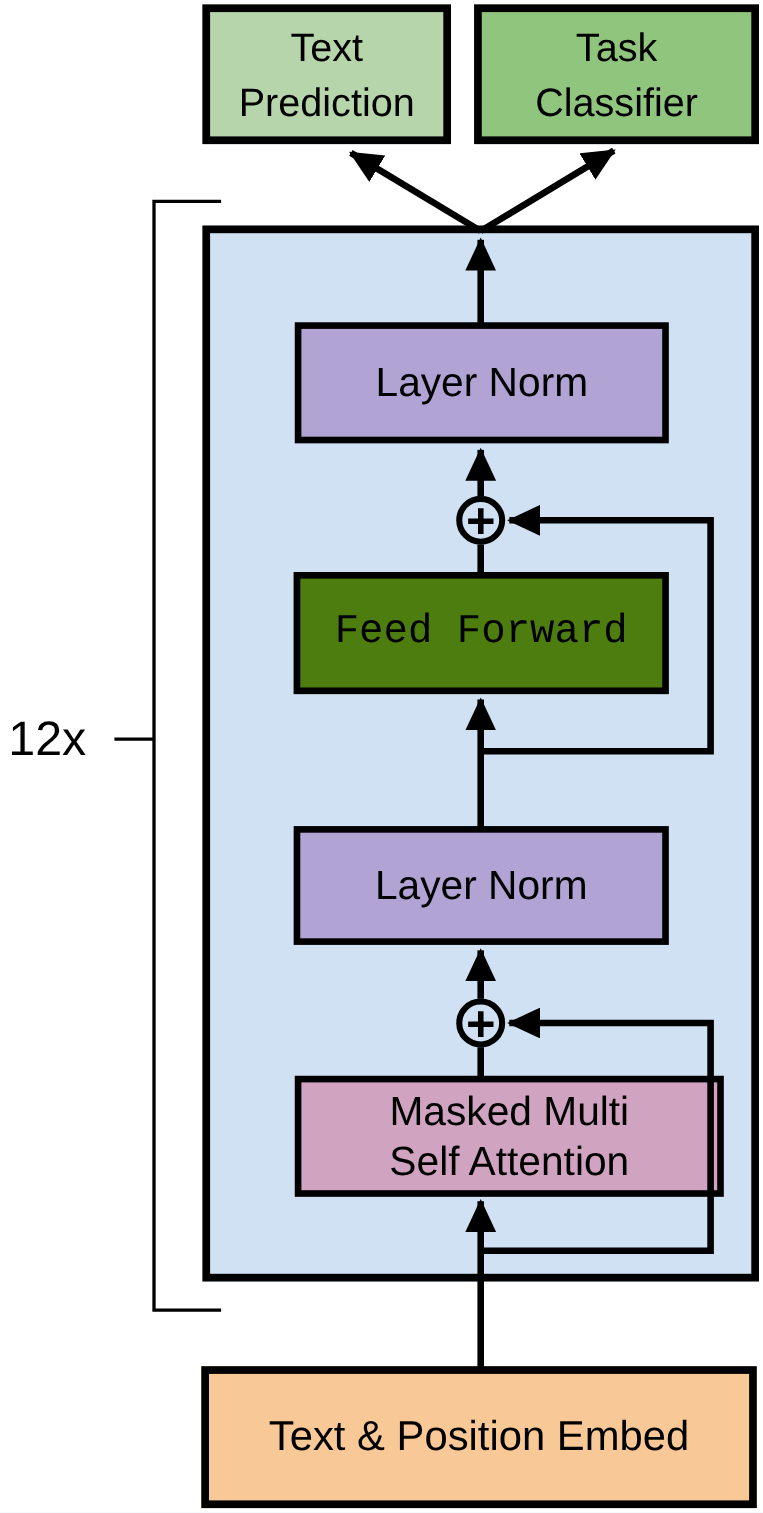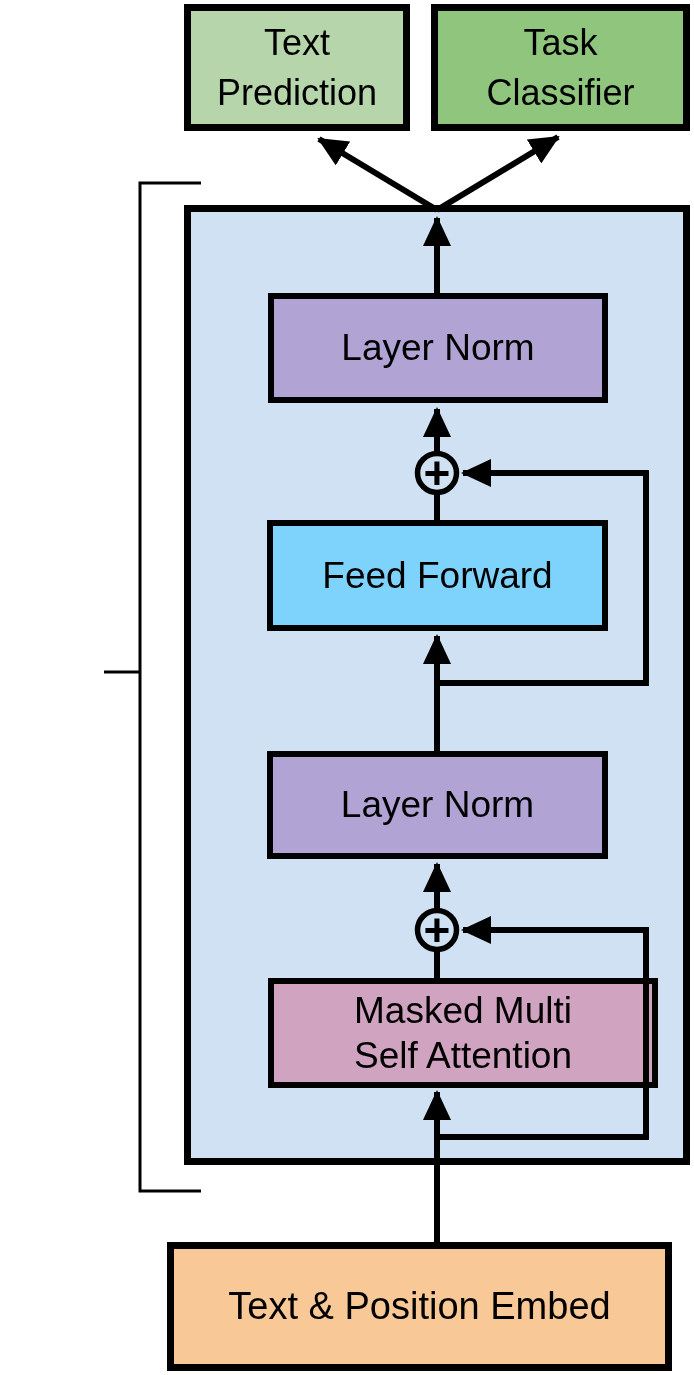--- a/index.html
+++ b/index.html
@@ -15,21 +15,21 @@
   .label{white-space:pre-line;color:#000;}
   .head{left:184px;top:4px;width:226px;height:127px;border-width:7px;}
   .head.right{left:431px;width:259px;}
   .head .label{font-size:36px;line-height:1.38;}
   .block{left:184px;top:205px;width:506px;height:960px;border-width:7px;z-index:1;}
   .ln1{left:268px;top:293px;width:340px;height:110px;}
   .ff{left:267px;top:520px;width:341px;height:111px;}
   .ln2{left:267px;top:751px;width:341px;height:108px;}
   .attn{left:268px;top:978px;width:390px;height:110px;}
   .inner .label{font-size:37px;line-height:1.22;}
-  .embed{left:167px;top:1242px;width:505px;height:129px;border-width:7px;}
+  .embed{left:183px;top:1242px;width:505px;height:129px;border-width:7px;}
   .embed .label{font-size:38px;}
   .repeat{
     position:absolute;left:0;top:645px;width:86px;height:54px;
     display:flex;align-items:center;justify-content:center;
     font-size:44px;color:#000;z-index:3;
   }
   svg.wires{position:absolute;left:0;top:0;z-index:5;pointer-events:none;}
   .wire{stroke:#000;stroke-width:6;fill:none;}
   .bracket{stroke:#000;stroke-width:3;fill:none;}
   .addcircle{stroke:#000;stroke-width:5.5;}
@@ -47,35 +47,36 @@
   <div class="box head right" style="background-color: rgb(144, 197, 126);">
     <span class="label">Task
 Classifier</span>
   </div>
 
   <div class="box block" style="background-color: rgb(207, 225, 242);"></div>
 
   <div class="box inner ln1" style="background-color: rgb(177, 164, 213);">
     <span class="label">Layer Norm</span>
   </div>
-  <div class="box inner ff" style="background-color: #7dd3fc;">
+  <div class="box inner ff" style="background-color: #4d7c0f; font-family: Liberation Mono, monospace;">
     <span class="label">Feed Forward</span>
   </div>
   <div class="box inner ln2" style="background-color: rgb(177, 164, 213);">
     <span class="label">Layer Norm</span>
   </div>
   <div class="box inner attn" style="background-color: rgb(208, 163, 192);">
     <span class="label">Masked Multi
 Self Attention</span>
   </div>
 
   <div class="box embed" style="background-color: rgb(248, 201, 150);">
     <span class="label">Text &amp; Position Embed</span>
   </div>
 
+  <div class="repeat">12x</div>
 
   <svg class="wires" width="694" height="1375" viewBox="0 0 694 1375">
     <defs>
       <marker id="ah" markerUnits="userSpaceOnUse" markerWidth="34" markerHeight="28" refX="28" refY="14" orient="auto">
         <path d="M0,0 L30,14 L0,28 Z" fill="#000"></path>
       </marker>
     </defs>
 
     <path class="bracket" d="M201,183 H140 V1191 H201"></path>
     <line class="bracket" x1="104" y1="672" x2="139" y2="672"></line>

